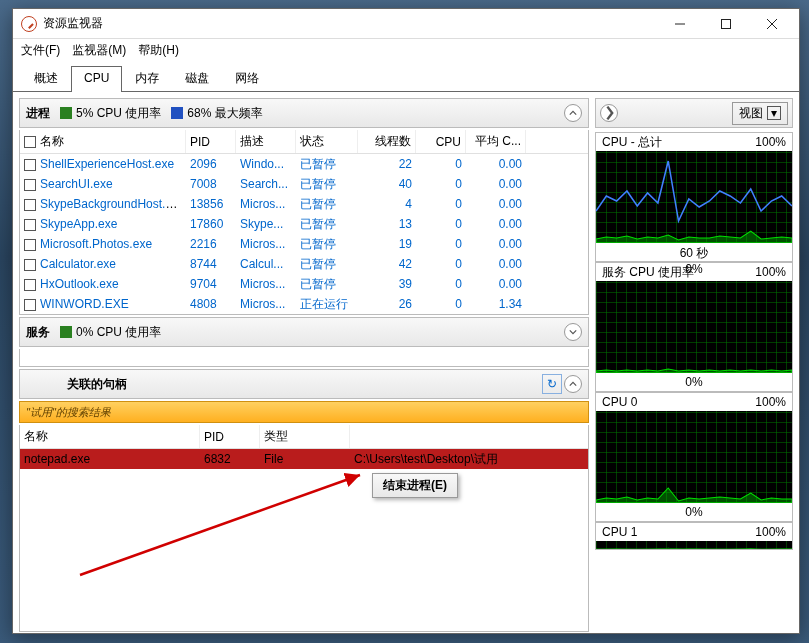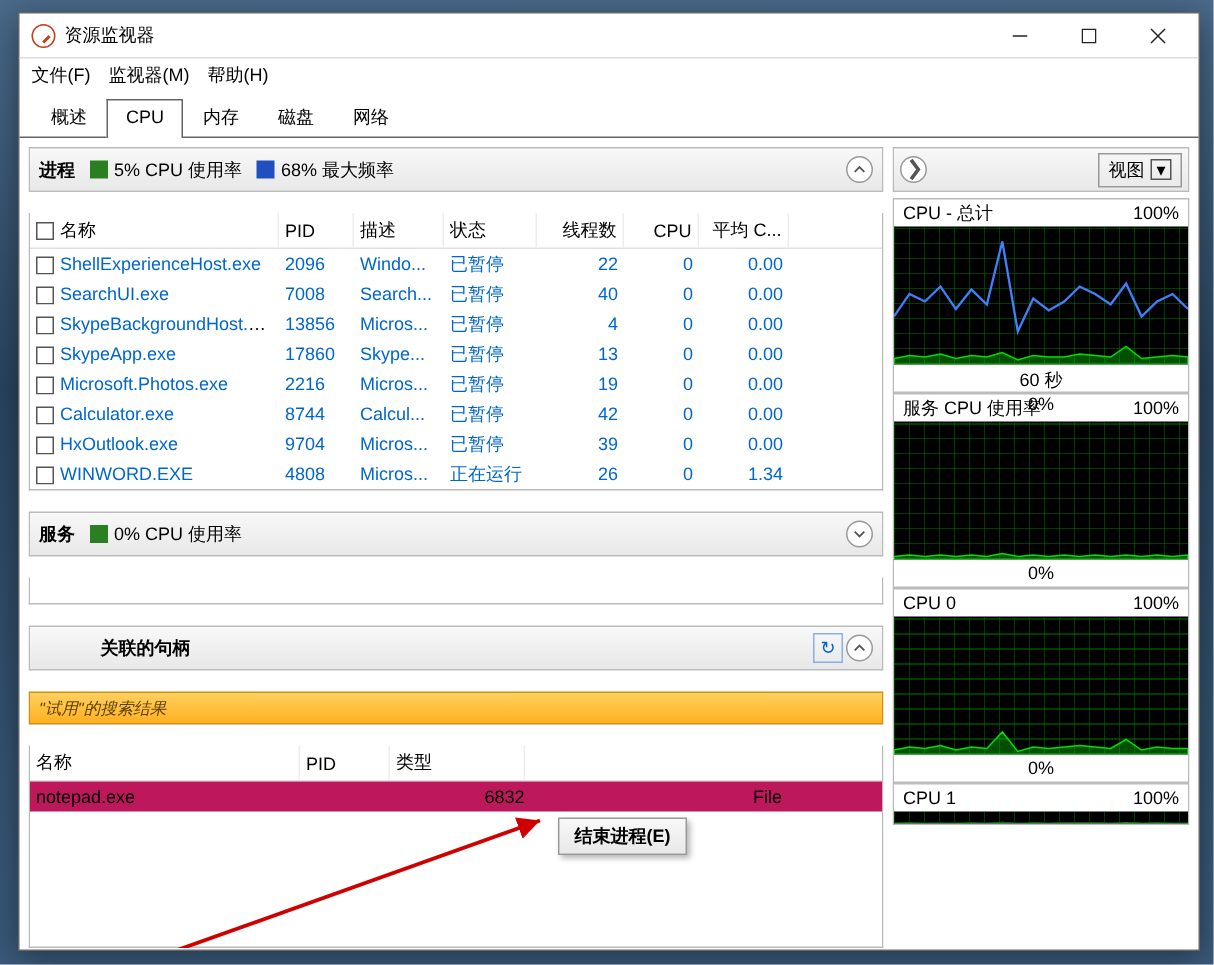--- a/index.html
+++ b/index.html
@@ -11,21 +11,21 @@
 .titlebar .title { flex: 1; font-size: 12px; }
 .winbtns { display: flex; }
 .winbtn { width: 46px; height: 30px; display:flex;align-items:center;justify-content:center; }
 .winbtn svg { width:10px; height:10px; stroke:#222; stroke-width:1; fill:none; }
 .menubar { height: 22px; display:flex; align-items:center; padding: 0 8px; gap: 12px; }
 .menubar span { font-size:12px; }
 .tabs { display:flex; padding: 4px 8px 0 8px; border-bottom: 1px solid #666; }
 .tab { padding: 4px 12px; border: 1px solid transparent; border-bottom:none; cursor:default;}
 .tab.active { border-color:#666; background:#fff; position:relative; top:1px; }
 .content { display:flex; height: calc(100% - 30px - 22px - 26px); padding: 6px; gap: 6px; }
-.left { flex: 1; display:flex; flex-direction:column; gap:14px; overflow:hidden;}
+.left { flex: 1; display:flex; flex-direction:column; gap:2px; overflow:hidden;}
 .right { width: 198px; display:flex; flex-direction:column; gap:4px; overflow:hidden;}
 .panel-hdr { background: linear-gradient(#f8f8f8,#e8e8e8); border:1px solid #bbb; height:30px; display:flex; align-items:center; padding:0 6px; gap:10px;}
 .panel-hdr .ptitle { font-weight:bold; }
 .panel-hdr .stat { display:flex; align-items:center; gap:4px; }
 .swatch { width:12px; height:12px; }
 .swatch.green { background:#2a8020; }
 .swatch.blue { background:#2050c0; }
 .collapse-btn { margin-left:auto; width:18px;height:18px;border:1px solid #999;border-radius:50%;display:flex;align-items:center;justify-content:center;background:#fff;}
 .collapse-btn svg{width:8px;height:8px;fill:#555;stroke:#555;}
 .table { border:1px solid #bbb; border-top:none; background:#fff; }
@@ -49,21 +49,21 @@
 .circle-btn{width:18px;height:18px;border:1px solid #999;border-radius:50%;display:flex;align-items:center;justify-content:center;background:#fff;}
 .view-dd{border:1px solid #999;padding:2px 6px;display:flex;align-items:center;gap:4px;margin-left:auto;}
 .view-dd .dd-arrow{border:1px solid #555;width:14px;height:14px;display:flex;align-items:center;justify-content:center;}
 .graph-block{border:1px solid #bbb;}
 .graph-title{display:flex;justify-content:space-between;padding:2px 6px;height:18px;align-items:center;font-size:11px;}
 .graph{height:92px;background:#000;position:relative;overflow:hidden;}
 .graph .grid{position:absolute;inset:0;}
 .graph .grid::before{content:"";position:absolute;inset:0;background:repeating-linear-gradient(0deg,rgba(0,120,0,0.5) 0,rgba(0,120,0,0.5) 1px,transparent 1px,transparent 10px),repeating-linear-gradient(90deg,rgba(0,120,0,0.5) 0,rgba(0,120,0,0.5) 1px,transparent 1px,transparent 10px);}
 .graph svg{position:absolute;inset:0;width:100%;height:100%;}
 .graph-footer{display:flex;justify-content:space-between;padding:2px 6px;height:18px;align-items:center;font-size:11px;flex-direction:column;}
-.sel-row{background:#be185d;justify-content:space-between;}
+.sel-row{background:#b91c1c;}
 .services-body{height:18px;border:1px solid #bbb;border-top:none;}
 </style>
 </head>
 <body>
 
 <div class="window">
   <div class="titlebar">
     <span class="icon"></span>
     <span class="title">资源监视器</span>
     <div class="winbtns">
@@ -235,20 +235,21 @@
       <div class="table" style="flex:1;display:flex;flex-direction:column;position:relative;">
         <div class="thead">
           <div class="th" style="width:180px">名称</div>
           <div class="th" style="width:60px">PID</div>
           <div class="th" style="width:90px">类型</div>
         </div>
         <div class="trow sel-row">
           <div class="td" style="width:180px">notepad.exe</div>
           <div class="td" style="width:60px">6832</div>
           <div class="td" style="width:90px">File</div>
+          <div class="td" style="flex:1">C:\Users\test\Desktop\试用</div>
         </div>
         <div class="ctx-menu" style="left:352px;top:48px;">
           <span>结束进程(E)</span>
         </div>
         <svg class="arrow" style="left:50px;top:40px;width:300px;height:120px;">
             <defs>
               <marker id="ah" markerWidth="8" markerHeight="8" refX="6" refY="3" orient="auto">
                 <path d="M0,0 L6,3 L0,6 Z" fill="#d00000"></path>
               </marker>
             </defs>

